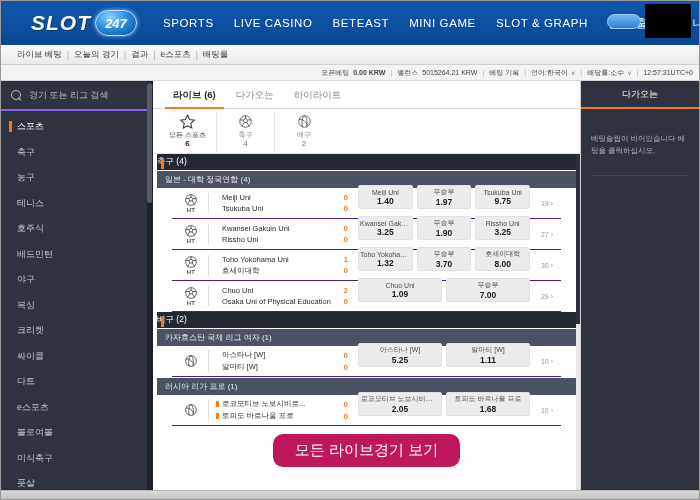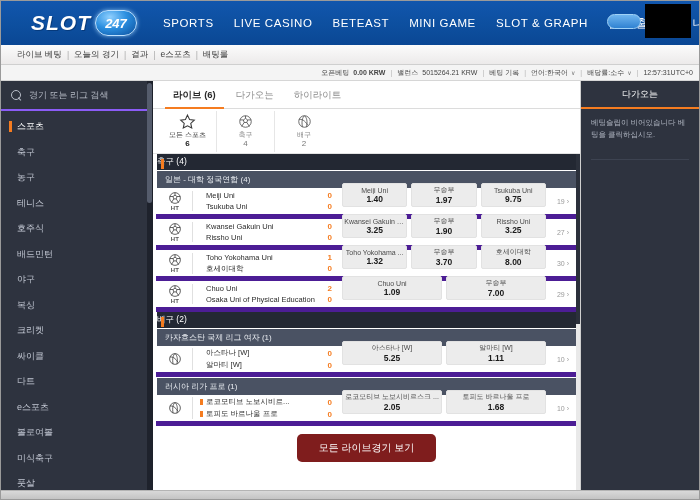--- a/index.html
+++ b/index.html
@@ -223,22 +223,22 @@
     display: flex; align-items: center;
     padding-left: 8px;
     font-size: 8px; color: #e7eaef;
     margin: 1px 4px 0 4px;
   }
 
   .match {
     display: flex; align-items: center;
     height: 31px;
     background: #ffffff;
-    border-bottom: 5px solid #4c1d95;
-    margin: 0 3px;
+    border-bottom: 1px solid #4c1d95;
+    margin: 0 19px;
     padding-left: 2px;
   }
   .m-icon {
     width: 34px; flex: 0 0 34px;
     display: flex; flex-direction: column;
     align-items: center; justify-content: center;
     gap: 0px;
   }
   .m-ht { font-size: 6px; color: #555; font-weight: bold; letter-spacing: .3px; }
   .m-teams {
@@ -285,38 +285,38 @@
     flex: 0 0 28px; width: 28px;
     display: flex; align-items: center; justify-content: center;
     gap: 2px; font-size: 7px; color: #9a9a9a; cursor: pointer;
   }
 
   .allbtn-wrap {
     display: flex; justify-content: center;
     padding: 8px 0 10px 0; background: #ffffff;
   }
   .allbtn {
-    background: #7f1d1d; color: #ffffff;
-    font-size: 10px; border: none; border-radius: 5px;
+    background: #be185d; color: #ffffff;
+    font-size: 15px; border: none; border-radius: 10px;
     padding: 7px 22px; cursor: pointer;
   }
 
   
   .slip {
     width: 118px; flex: 0 0 118px;
     background: #2e333f;
     display: flex; flex-direction: column;
   }
   .slip-head {
     height: 28px; flex: 0 0 28px;
     display: flex; align-items: center; justify-content: center;
     font-size: 9px; color: #ffffff;
     border-bottom: 2.5px solid #f57c20;
   }
-  .slip-body { padding: 8px 10px; }
+  .slip-body { padding: 24px 10px; }
   .slip-msg { font-size: 7.5px; color: #aeb4c0; line-height: 1.6; }
   .slip-div { height: 1px; background: #3d4351; margin-top: 18px; }
 
   
   .vscroll {
     position: absolute; right: 0; top: 0; bottom: 0;
     width: 5px; background: #1e222c;
   }
   .vscroll .thumb {
     position: absolute; left: 0; width: 5px;

